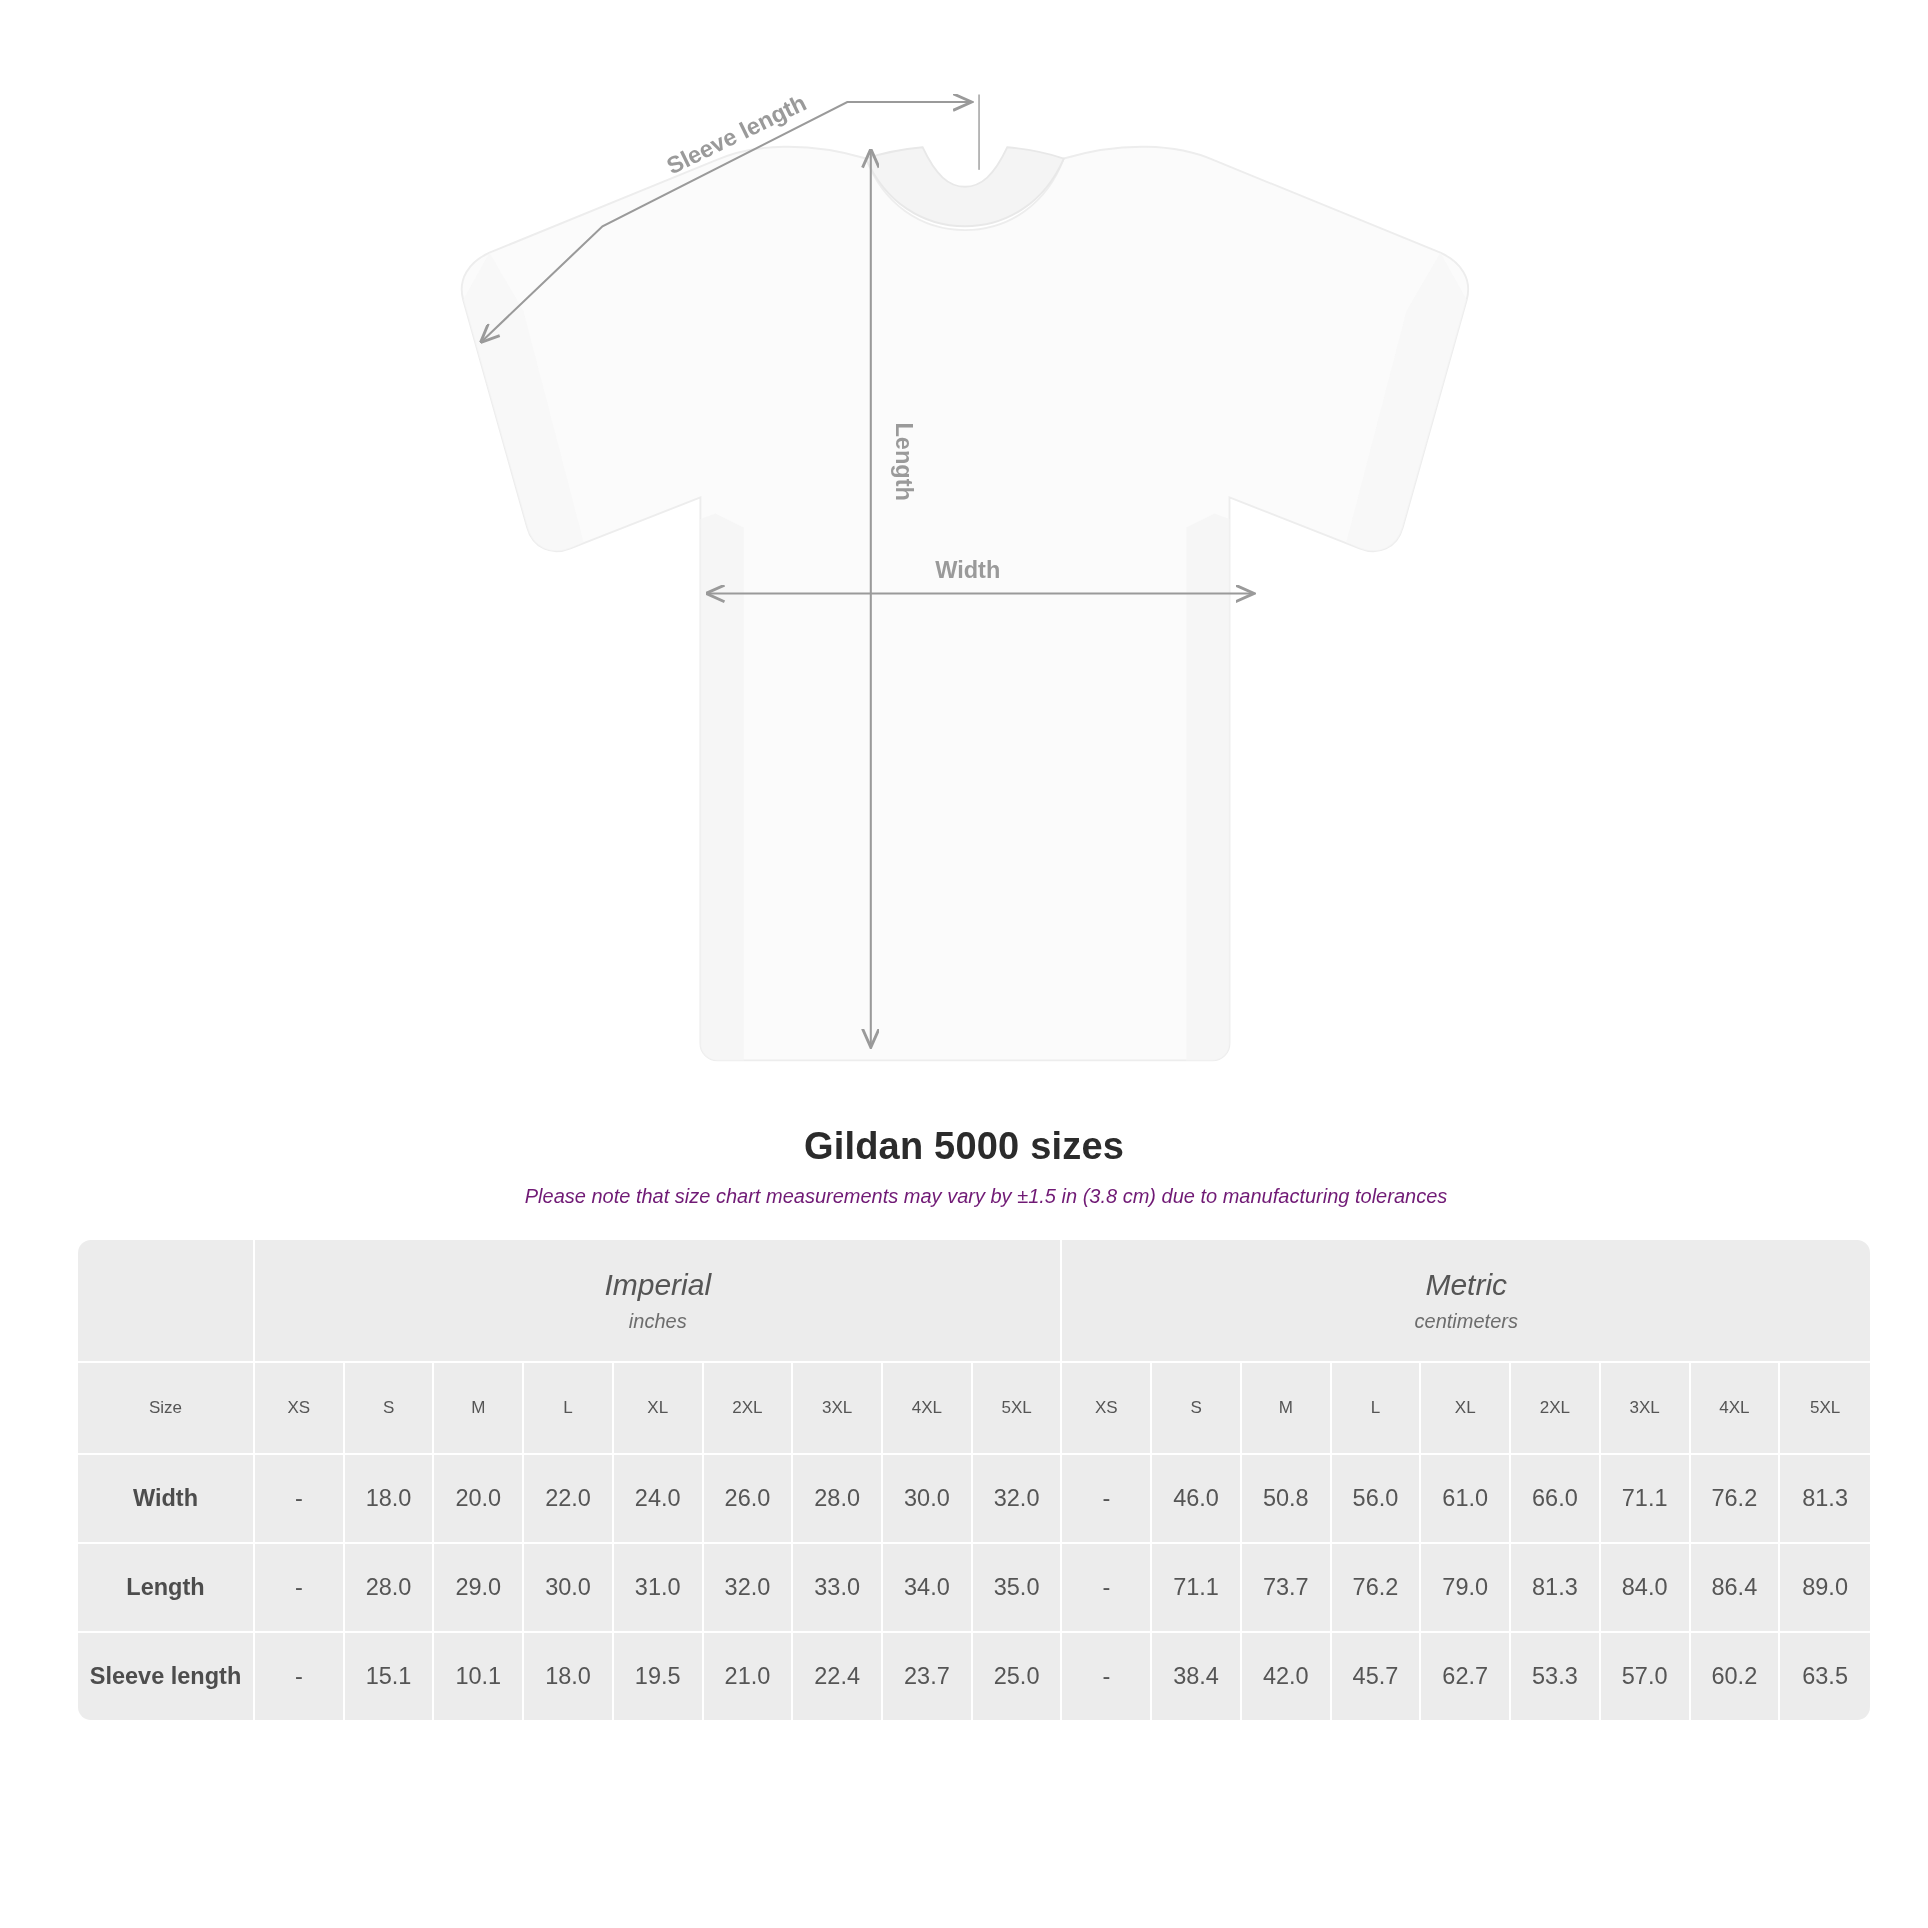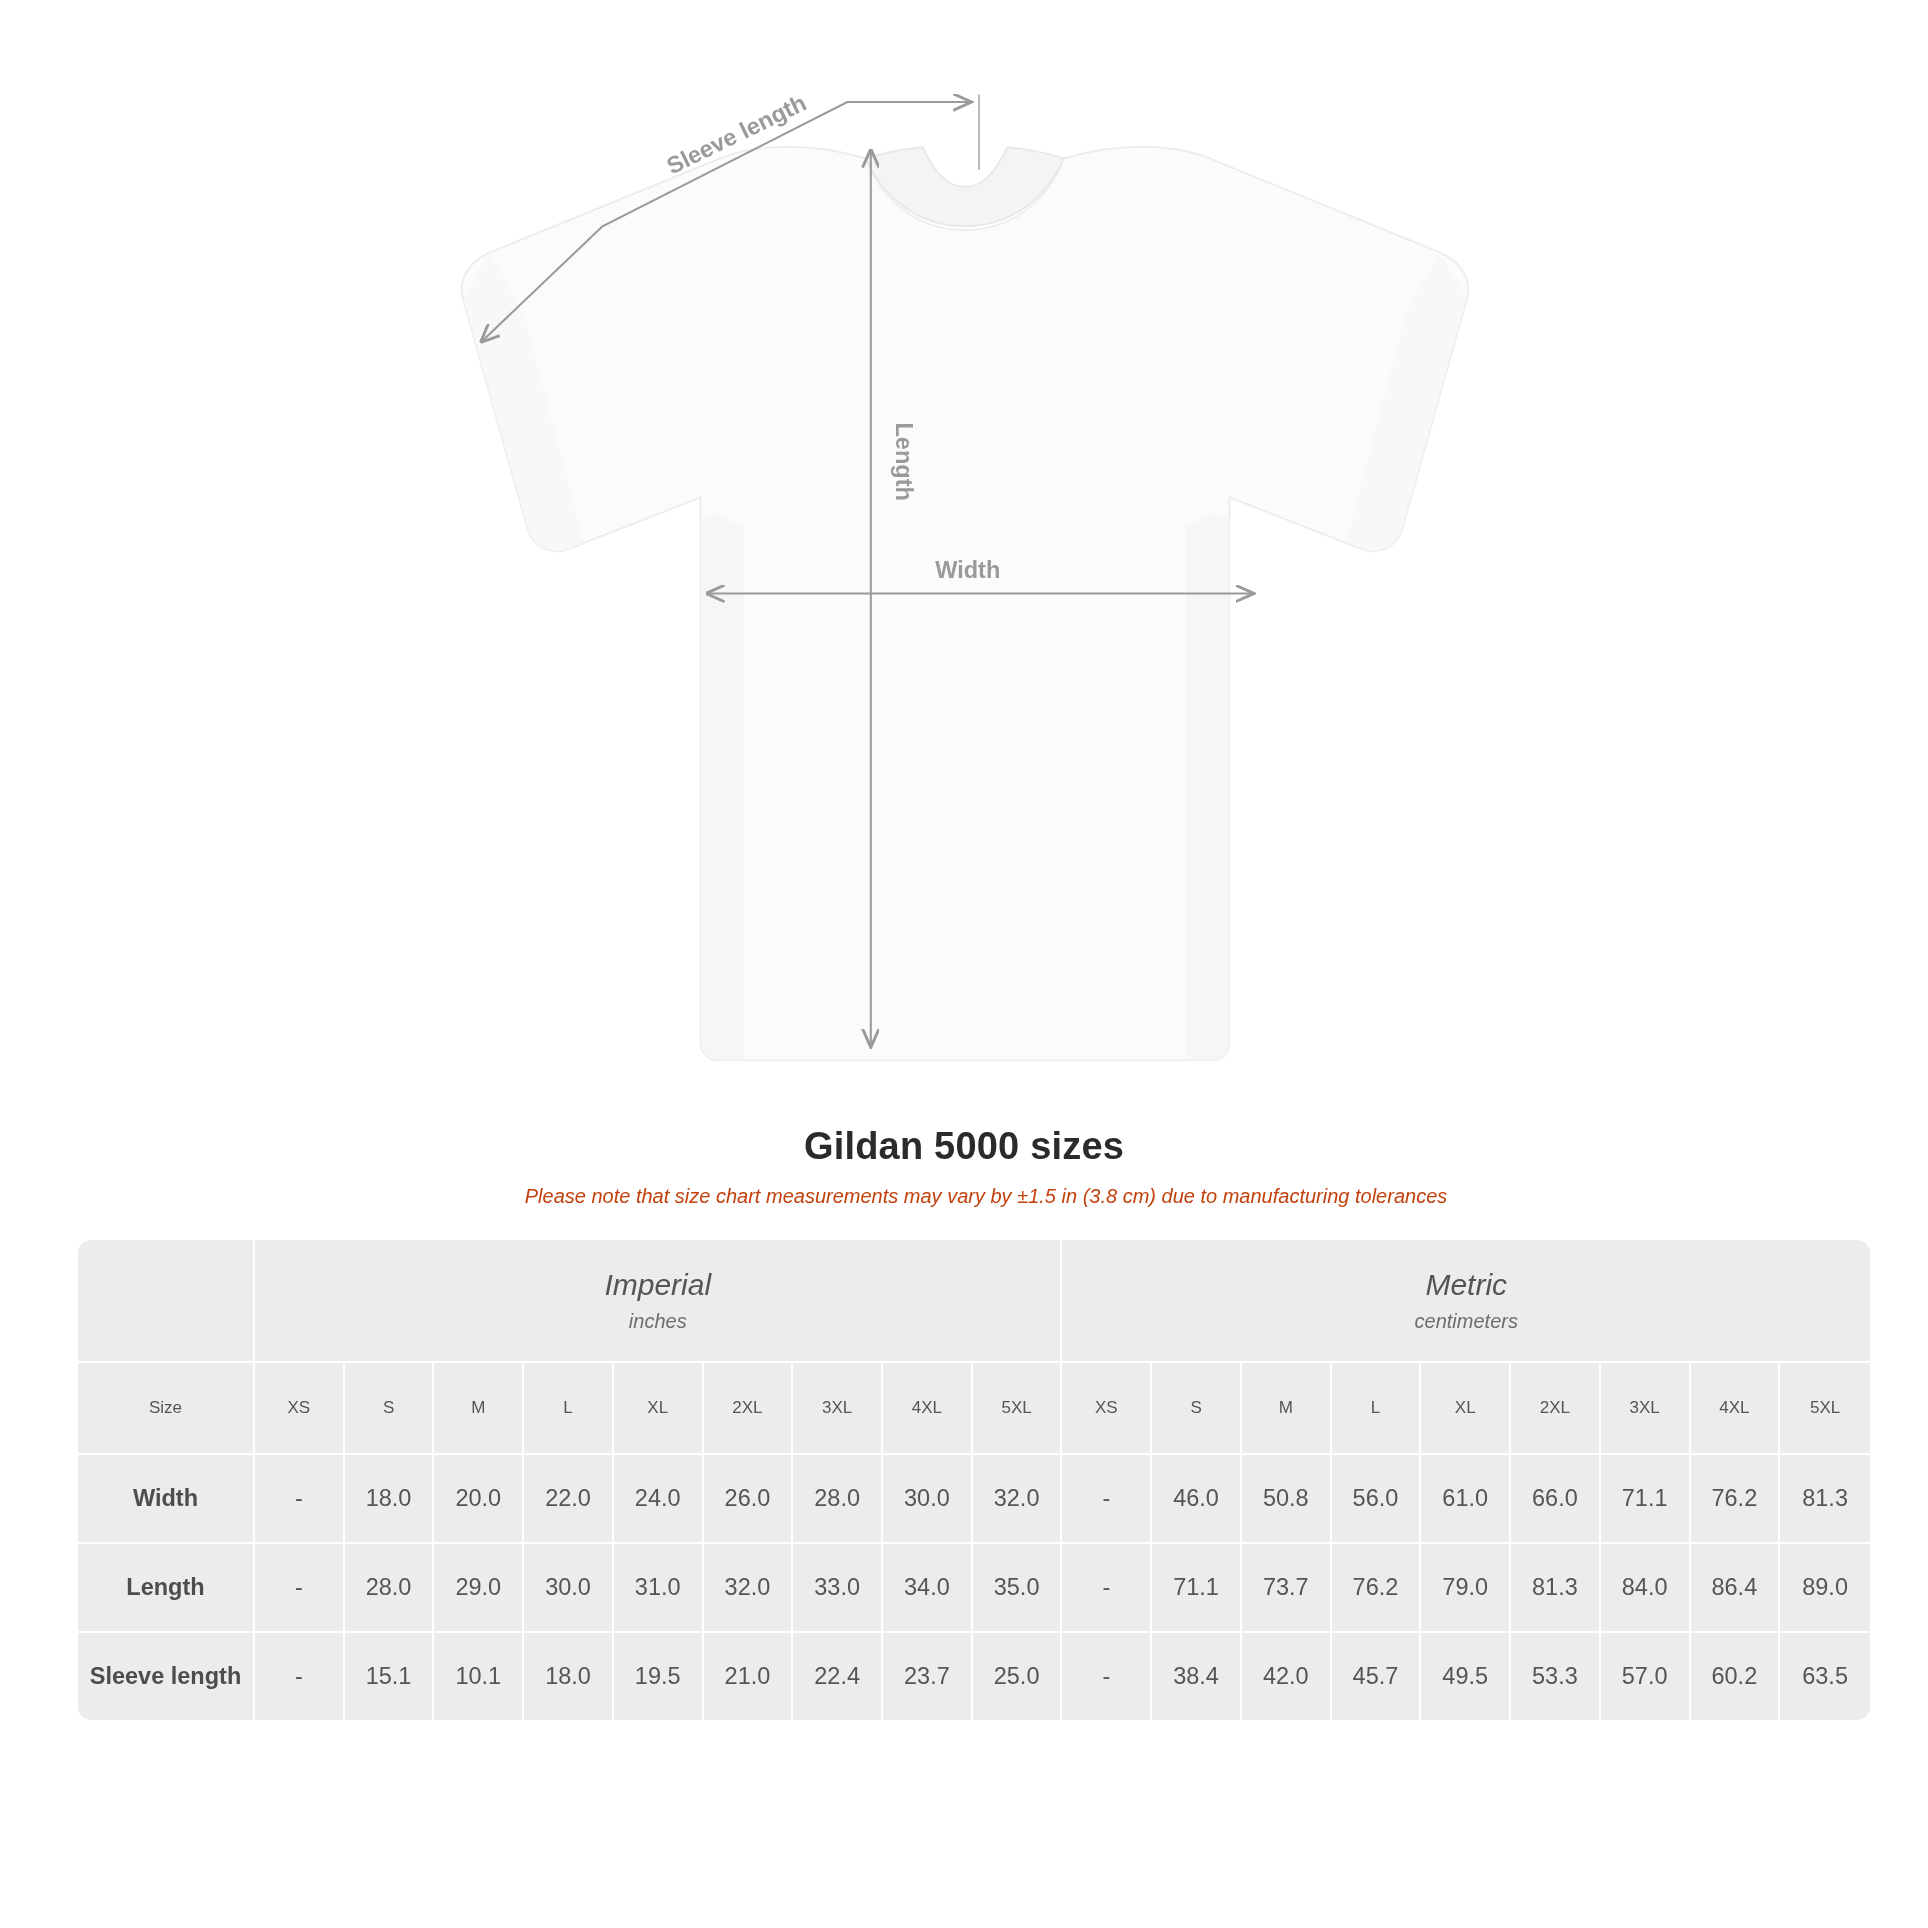--- a/index.html
+++ b/index.html
@@ -40,21 +40,21 @@
   }
   .chart-title {
     font-size: 38px;
     font-weight: bold;
     color: #2b2b2b;
     letter-spacing: 0.2px;
   }
   .chart-note {
     font-size: 20px;
     font-style: italic;
-    color: #c2410c;
+    color: #701a75;
     margin-top: 17px;
     padding-left: 44px;
   }
 
   
   .table-wrap {
     margin: 32px 58px 0 58px;
   }
   table.size-table {
     width: 100%;
@@ -298,21 +298,21 @@
           <td>18.0</td>
           <td>19.5</td>
           <td>21.0</td>
           <td>22.4</td>
           <td>23.7</td>
           <td>25.0</td>
           <td>-</td>
           <td>38.4</td>
           <td>42.0</td>
           <td>45.7</td>
-          <td>49.5</td>
+          <td>62.7</td>
           <td>53.3</td>
           <td>57.0</td>
           <td>60.2</td>
           <td class="rounded-br">63.5</td>
         </tr>
       </tbody>
     </table>
   </div>
 
 </div>

